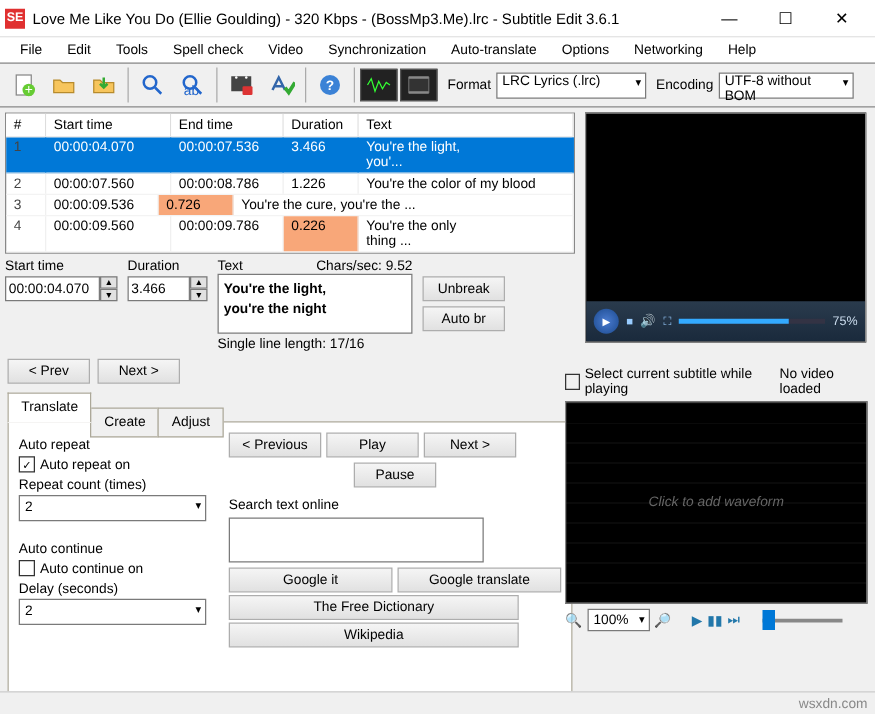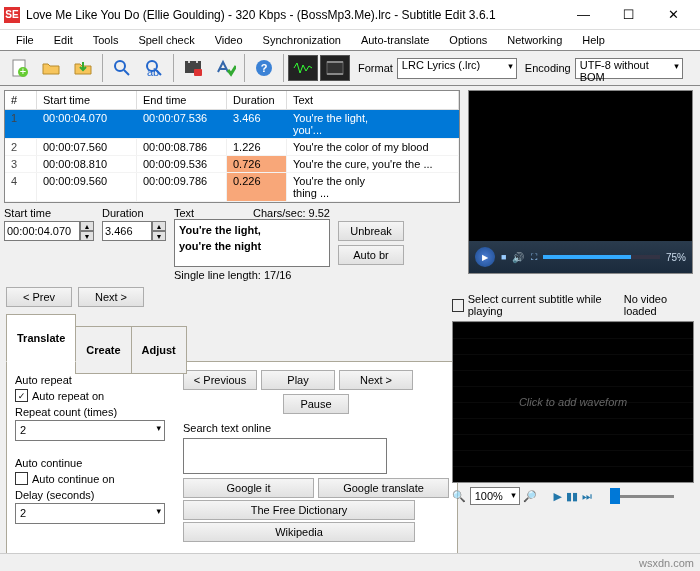--- a/index.html
+++ b/index.html
@@ -38,21 +38,21 @@
 .edit-col label { display: block; margin-bottom: 2px; }
 .spinner { display: flex; }
 .spinner input { width: 76px; height: 20px; border: 1px solid #7a7a7a; padding: 0 2px; }
 .spinner .arrows { display:flex; flex-direction:column; }
 .spinner .arrows div { width:14px; height:10px; border:1px solid #7a7a7a; background:#e1e1e1; font-size:7px; display:flex;align-items:center;justify-content:center; }
 .text-box { border: 1px solid #7a7a7a; background:#fff; width: 156px; height: 48px; padding: 2px 4px; font-size: 13px; font-weight: bold; font-family: Tahoma; }
 .btn { border: 1px solid #adadad; background: linear-gradient(#f5f5f5,#e1e1e1); padding: 3px 8px; min-width: 66px; text-align:center; }
 .nav-row { display:flex; gap: 6px; margin: 6px; }
 .lbl-small { font-size: 11px; }
 .tabs-row { display:flex; margin: 6px 0 0 6px; }
-.tab { border: 1px solid #aca899; border-bottom-color: #fff; background: #fff; padding: 17px 10px; margin-right: -1px; position: relative; top: 1px; z-index: 2; font-weight: bold; }
+.tab { border: 1px solid #aca899; border-bottom-color: #fff; background: #fff; padding: 5px 10px; margin-right: -1px; position: relative; top: 1px; z-index: 2; }
 .tab.inactive { background: #f0f0f0; border-bottom-color: #aca899; top: 13px; z-index: 1; }
 .tab-panel { border: 1px solid #aca899; background: #fff; margin: 0 6px 6px 6px; padding: 8px; height: 228px; display:flex; gap: 18px; }
 .tp-left { width: 150px; }
 .tp-right { flex:1; }
 .checkbox-row { display:flex; align-items:center; gap:4px; margin: 3px 0; }
 .checkbox { width:13px; height:13px; border:1px solid #333; background:#fff; display:flex;align-items:center;justify-content:center;font-size:9px; }
 .group-label { margin: 4px 0 2px 0; }
 .wide-combo { width: 150px; height: 21px; border:1px solid #7a7a7a; background:#fff; }
 .play-btns { display:flex; gap:4px; }
 .play-btns .btn { min-width: 74px; }
@@ -198,21 +198,20 @@
           </div>
           <div class="tr">
             <div class="td num">2</div>
             <div class="td st">00:00:07.560</div>
             <div class="td et">00:00:08.786</div>
             <div class="td dur ">1.226</div>
             <div class="td txt">You're the color of my blood</div>
           </div>
           <div class="tr">
             <div class="td num">3</div>
-            <div class="td st">00:00:08.810</div>
             <div class="td et">00:00:09.536</div>
             <div class="td dur dur-warn">0.726</div>
             <div class="td txt">You're the cure, you're the ...</div>
           </div>
           <div class="tr">
             <div class="td num">4</div>
             <div class="td st">00:00:09.560</div>
             <div class="td et">00:00:09.786</div>
             <div class="td dur dur-warn">0.226</div>
             <div class="td txt">You're the only<br>thing ...</div>

